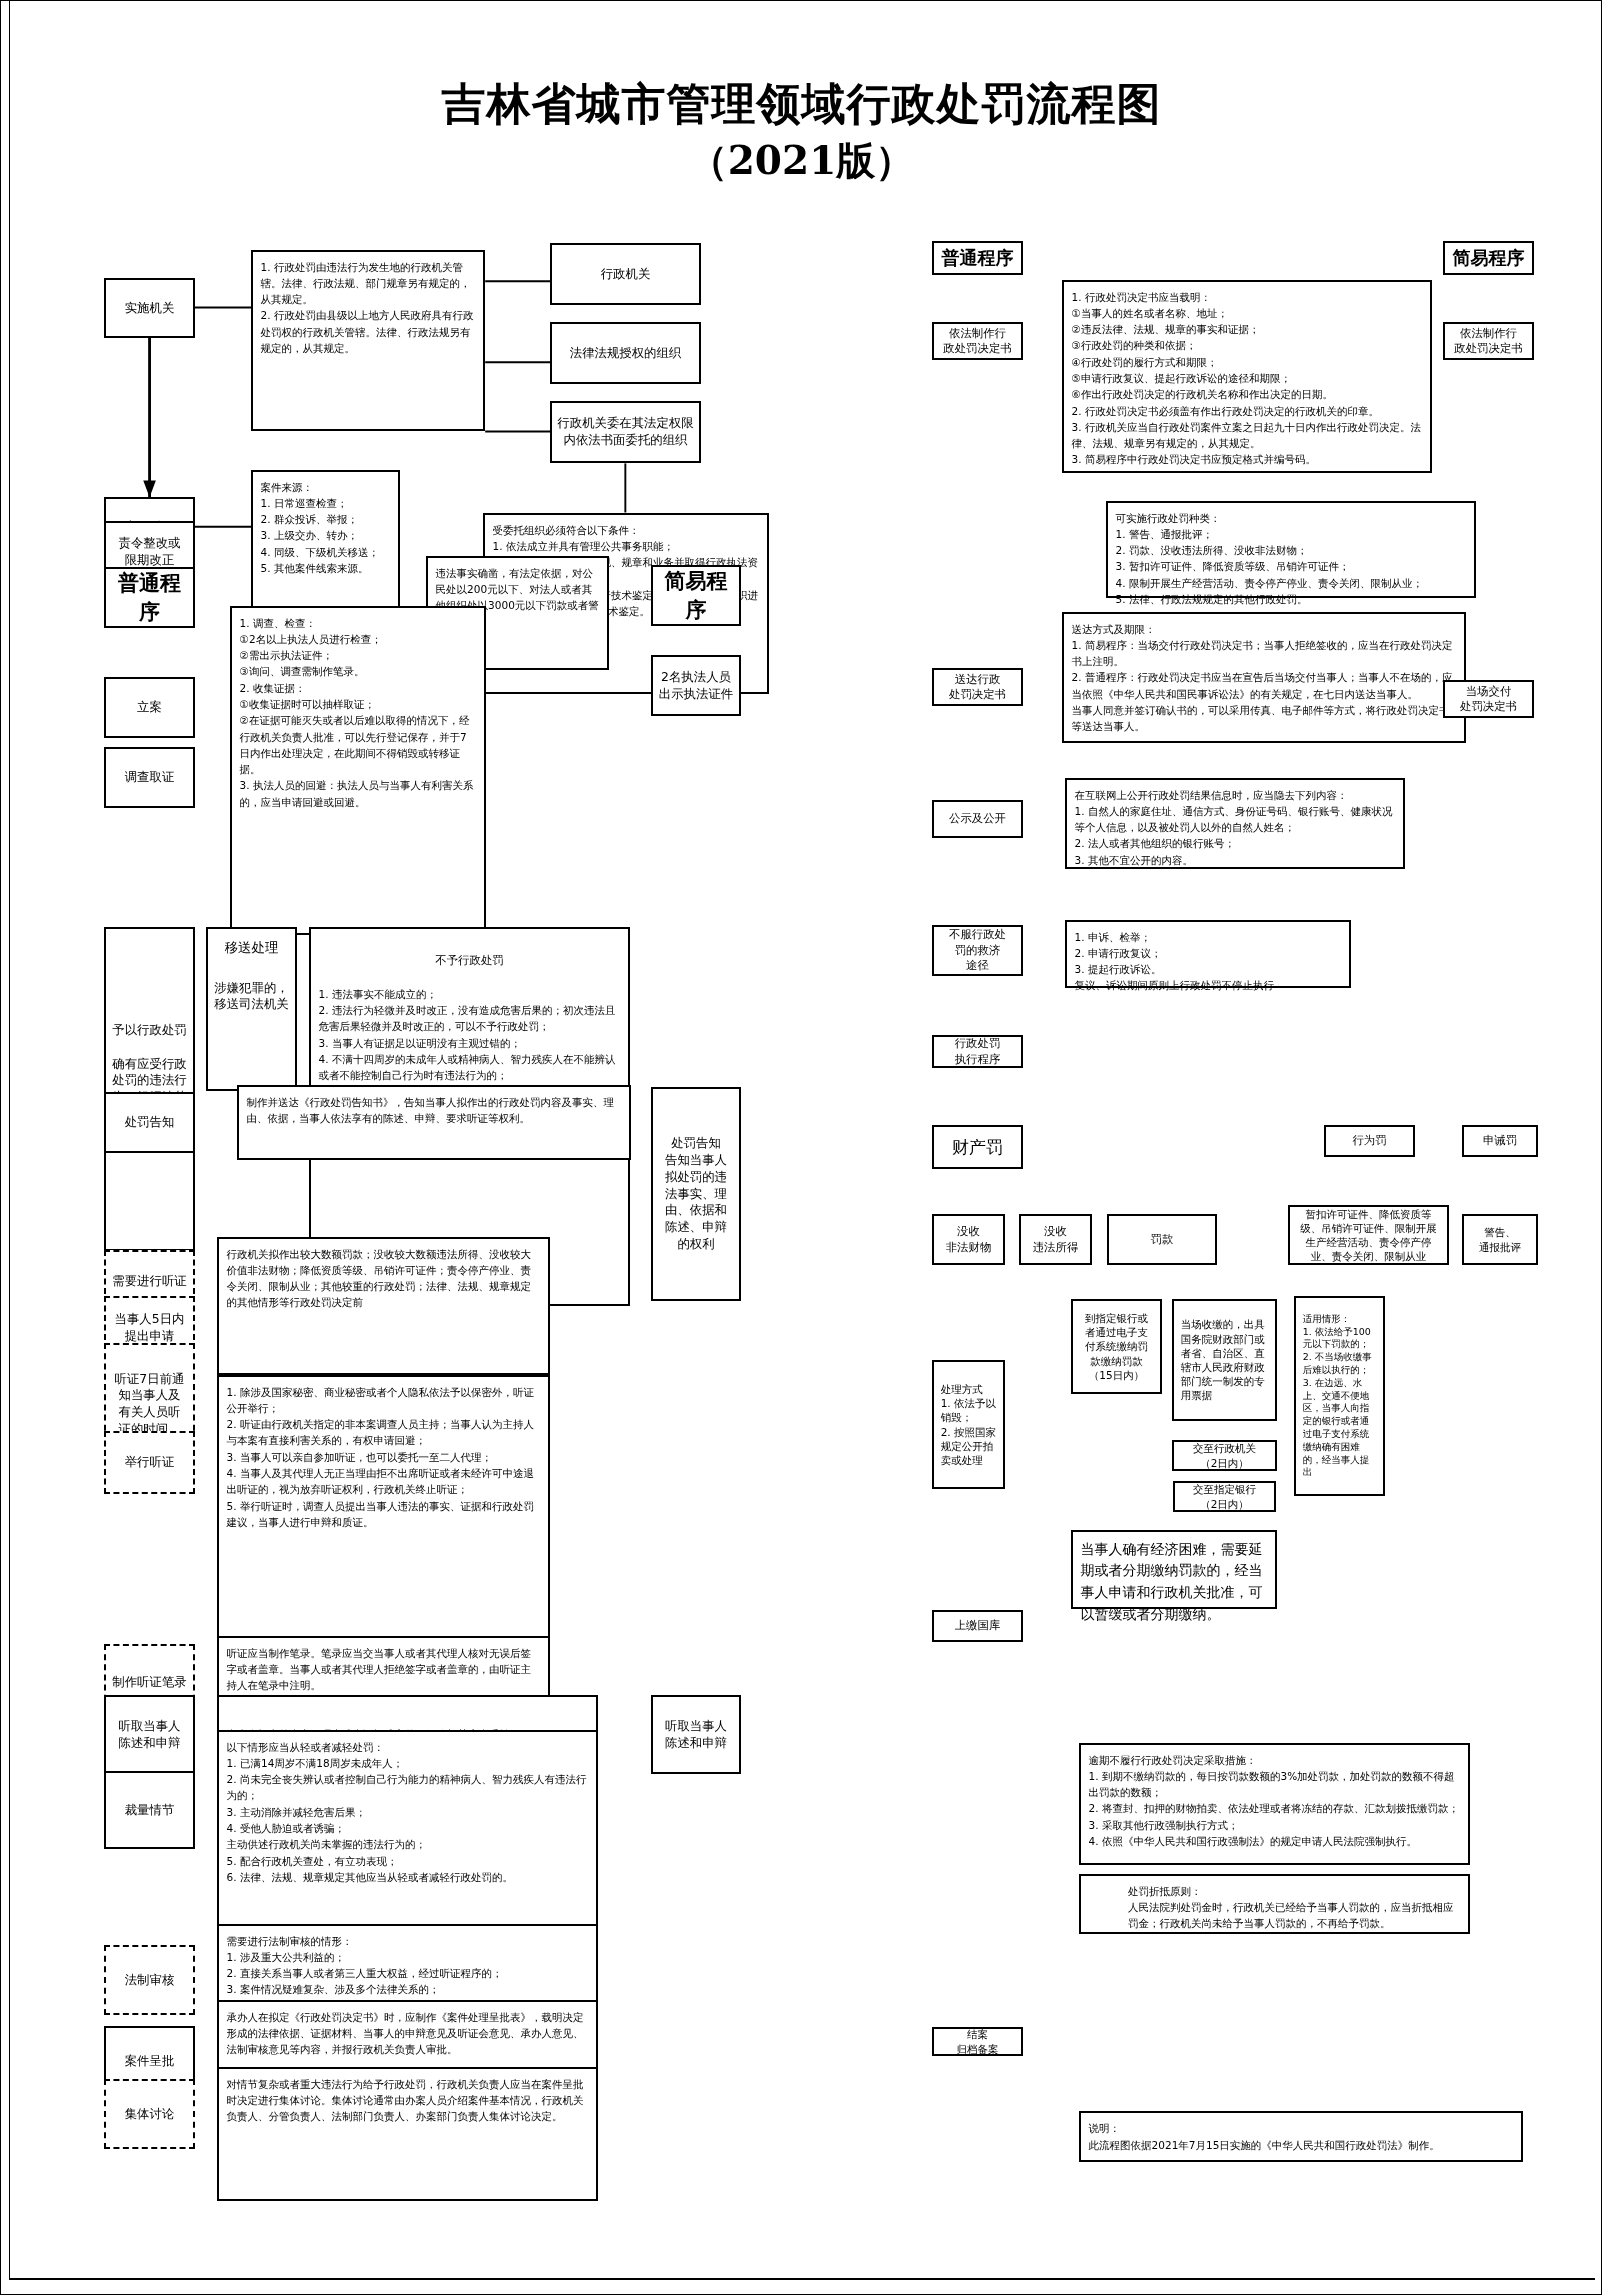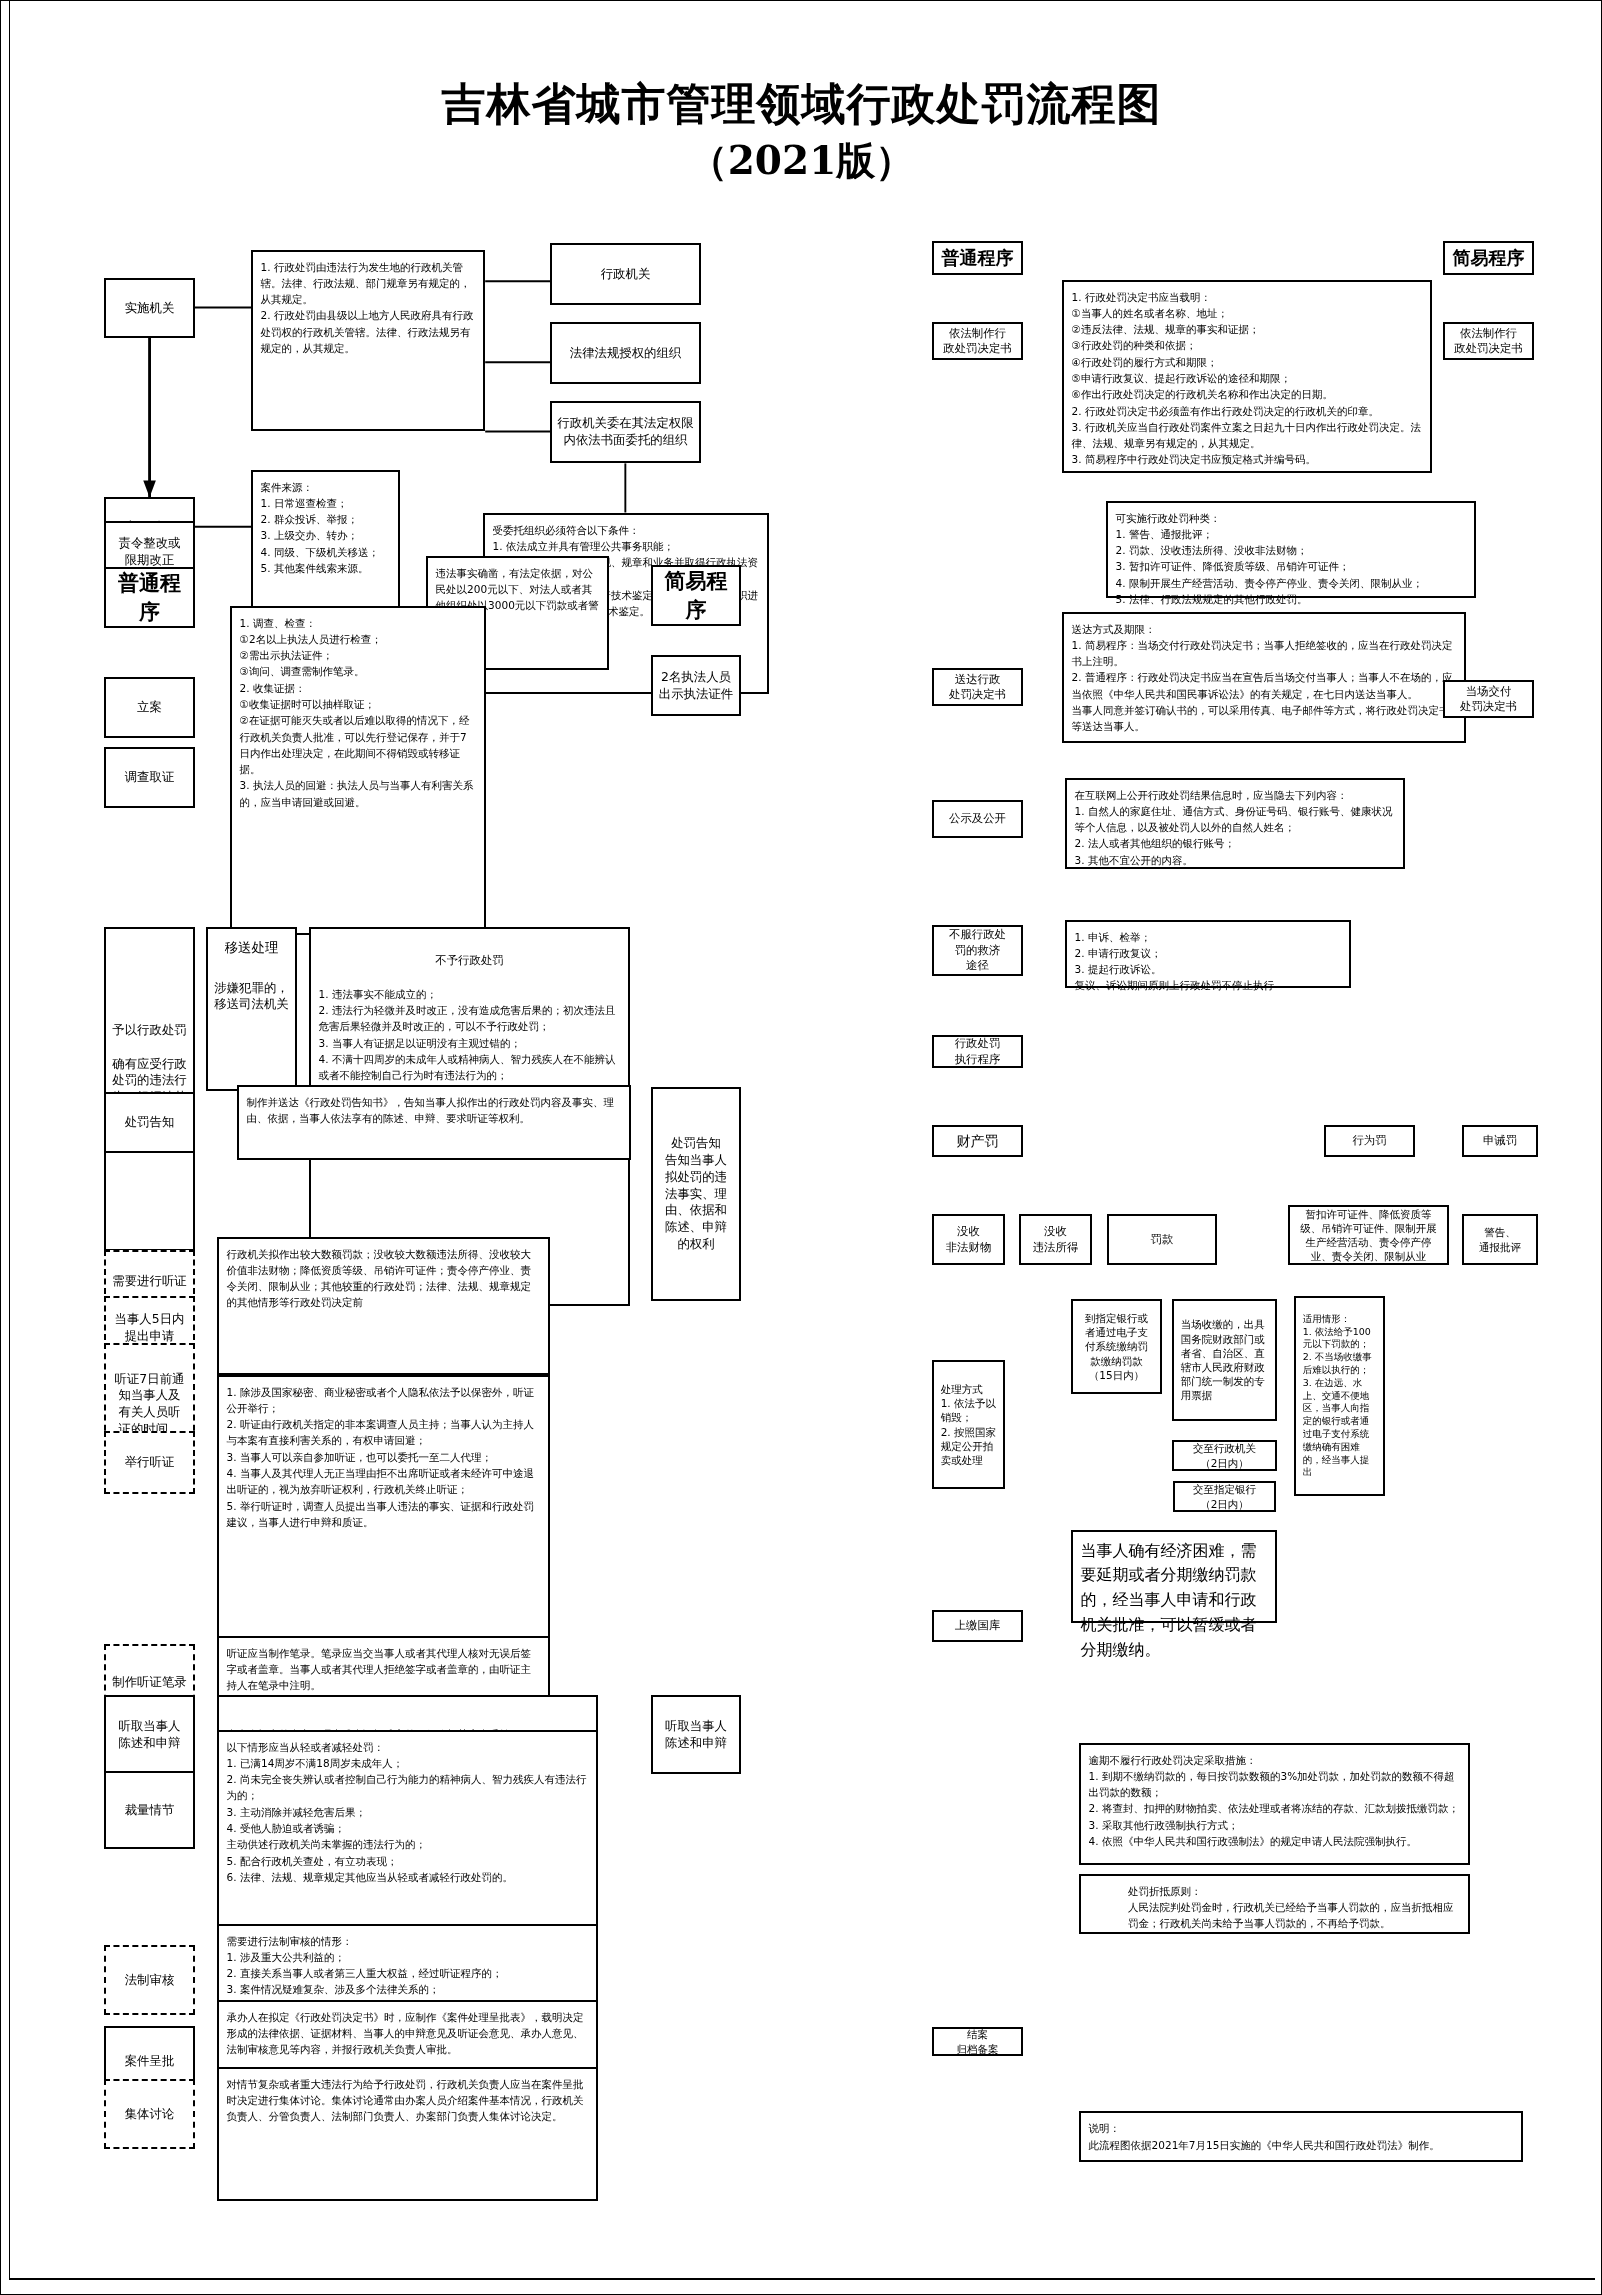--- a/index.html
+++ b/index.html
@@ -194,21 +194,21 @@
 罚的救济
 途径</div>
 <div class="note" style="left:1065px;top:920px;width:286px;height:68px;">1. 申诉、检举；
 2. 申请行政复议；
 3. 提起行政诉讼。
 复议、诉讼期间原则上行政处罚不停止执行</div>
 
 <div class="box mid" style="left:932px;top:1035px;width:91px;height:33px;font-size:11.4px;">行政处罚
 执行程序</div>
 
-<div class="box mid" style="left:932px;top:1125px;width:91px;height:32px;font-size:14px;">财产罚</div>
+<div class="box mid" style="left:932px;top:1125px;width:91px;height:44px;font-size:17px;">财产罚</div>
 <div class="box mid" style="left:1324px;top:1125px;width:91px;height:32px;font-size:11.4px;">行为罚</div>
 <div class="box mid" style="left:1462px;top:1125px;width:76px;height:32px;font-size:11.4px;">申诫罚</div>
 <div class="box" style="left:1288px;top:1205px;width:161px;height:60px;font-size:10.5px;padding:2.9px 6.7px;">暂扣许可证件、降低资质等级、吊销许可证件、限制开展生产经营活动、责令停产停业、责令关闭、限制从业</div>
 <div class="box" style="left:1462px;top:1214px;width:76px;height:51px;font-size:10.5px;">警告、
 通报批评</div>
 
 <div class="box" style="left:932px;top:1214px;width:73px;height:51px;font-size:11.4px;">没收
 非法财物</div>
 <div class="box" style="left:1019px;top:1214px;width:73px;height:51px;font-size:11.4px;">没收
 违法所得</div>
@@ -221,21 +221,21 @@
 （15日内）</div>
 <div class="box" style="left:1172px;top:1299px;width:105px;height:122px;font-size:10.5px;text-align:left;padding:2.9px 6.7px;">当场收缴的，出具国务院财政部门或者省、自治区、直辖市人民政府财政部门统一制发的专用票据</div>
 <div class="box" style="left:1294px;top:1296px;width:91px;height:200px;font-size:9.5px;text-align:left;justify-content:flex-start;padding:3.8px 6.7px;">适用情形：
 1. 依法给予100元以下罚款的；
 2. 不当场收缴事后难以执行的；
 3. 在边远、水上、交通不便地区，当事人向指定的银行或者通过电子支付系统缴纳确有困难的，经当事人提出</div>
 <div class="box" style="left:1172px;top:1440px;width:105px;height:31px;font-size:10.5px;">交至行政机关
 （2日内）</div>
 <div class="box" style="left:1173px;top:1481px;width:103px;height:31px;font-size:10.5px;">交至指定银行
 （2日内）</div>
-<div class="note" style="left:1071px;top:1530px;width:206px;height:93px;font-size:16px;">当事人确有经济困难，需要延期或者分期缴纳罚款的，经当事人申请和行政机关批准，可以暂缓或者分期缴纳。</div>
+<div class="note" style="left:1071px;top:1530px;width:206px;height:79px;font-size:14px;">当事人确有经济困难，需要延期或者分期缴纳罚款的，经当事人申请和行政机关批准，可以暂缓或者分期缴纳。</div>
 
 <div class="box mid" style="left:932px;top:1610px;width:91px;height:32px;font-size:11.4px;">上缴国库</div>
 
 <div class="note" style="left:1079px;top:1743px;width:391px;height:122px;">逾期不履行行政处罚决定采取措施：
 1. 到期不缴纳罚款的，每日按罚款数额的3%加处罚款，加处罚款的数额不得超出罚款的数额；
 2. 将查封、扣押的财物拍卖、依法处理或者将冻结的存款、汇款划拨抵缴罚款；
 3. 采取其他行政强制执行方式；
 4. 依照《中华人民共和国行政强制法》的规定申请人民法院强制执行。</div>
 <div class="note" style="left:1079px;top:1874px;width:391px;height:60px;padding-left:47px;">处罚折抵原则：
 人民法院判处罚金时，行政机关已经给予当事人罚款的，应当折抵相应罚金；行政机关尚未给予当事人罚款的，不再给予罚款。</div>

